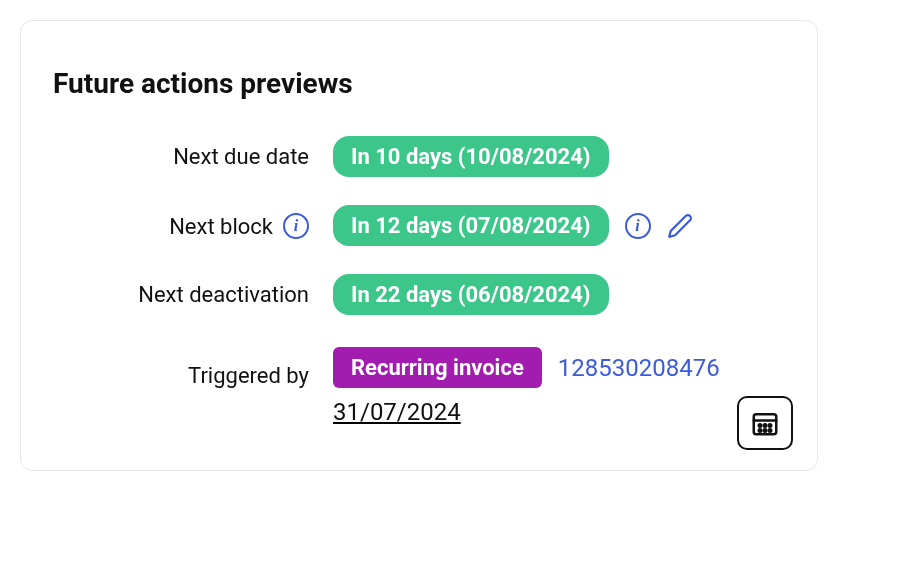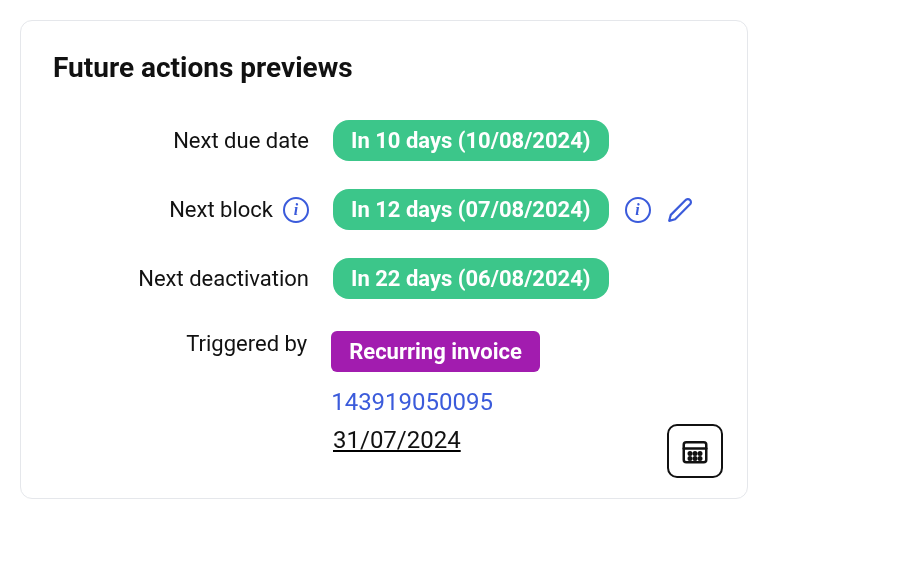--- a/index.html
+++ b/index.html
@@ -8,22 +8,22 @@
       padding: 0;
     }
     body {
       font-family: -apple-system, BlinkMacSystemFont, "Segoe UI", Roboto, "Helvetica Neue", Arial, sans-serif;
       background: #fff;
       padding: 20px;
     }
     .card {
       border: 1px solid #e5e7eb;
       border-radius: 12px;
-      padding: 30px 32px 24px 32px;
-      width: 728px;
+      padding: 46px 32px 24px 32px;
+      width: 798px;
       position: relative;
     }
     .card-title {
       font-size: 28px;
       font-weight: 700;
       color: #111;
       margin-bottom: 36px;
     }
     .row {
       display: flex;
@@ -31,21 +31,21 @@
       margin-bottom: 28px;
     }
     .label-col {
       width: 280px;
       text-align: right;
       padding-right: 24px;
       font-size: 22px;
       color: #111;
       display: flex;
       justify-content: flex-end;
-      align-items: flex-start;
+      align-items: flex-end;
       gap: 10px;
     }
     .value-col {
       display: flex;
       align-items: center;
       gap: 16px;
       flex-wrap: wrap;
     }
     .badge-green {
       background: #3cc68a;
@@ -161,21 +161,21 @@
       <span class="badge-green">In 22 days (06/08/2024)</span>
     </div>
   </div>
 
   <div class="triggered-row">
     <div class="label-col">
       <span>Triggered by</span>
     </div>
     <div class="value-col">
       <span class="badge-black">Recurring invoice</span>
-      <span class="link">143919050095</span>
+      <span class="link">128530208476</span>
     </div>
   </div>
 
   <div class="date-row">
     <div class="label-col"></div>
     <div class="value-col">
       <span class="plain-date">31/07/2024</span>
     </div>
   </div>
 

